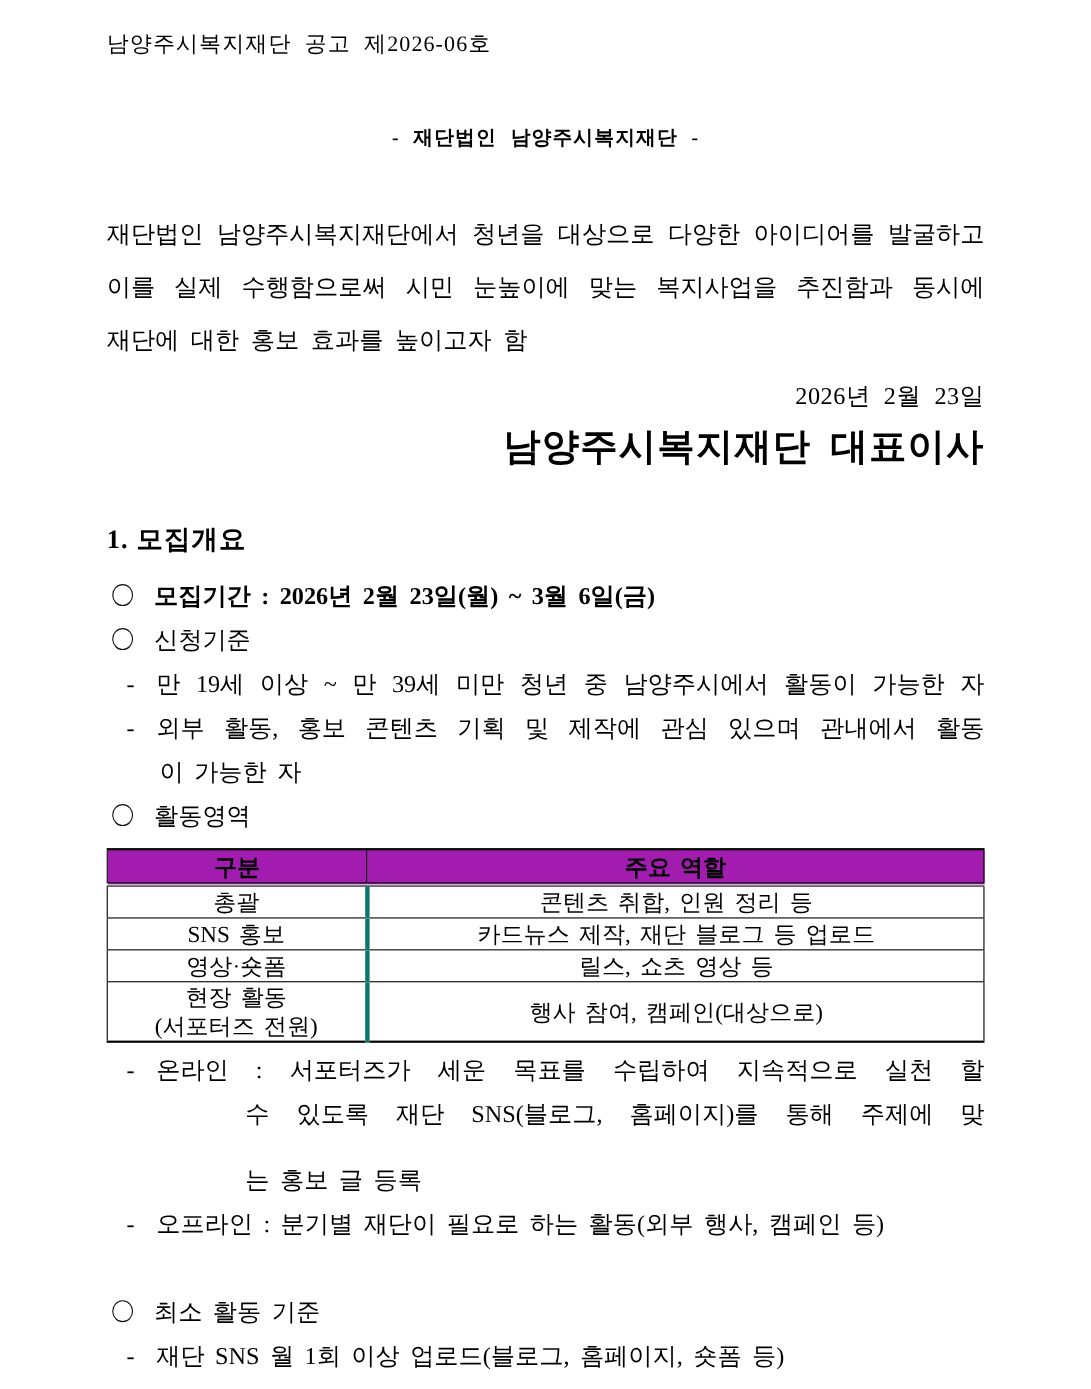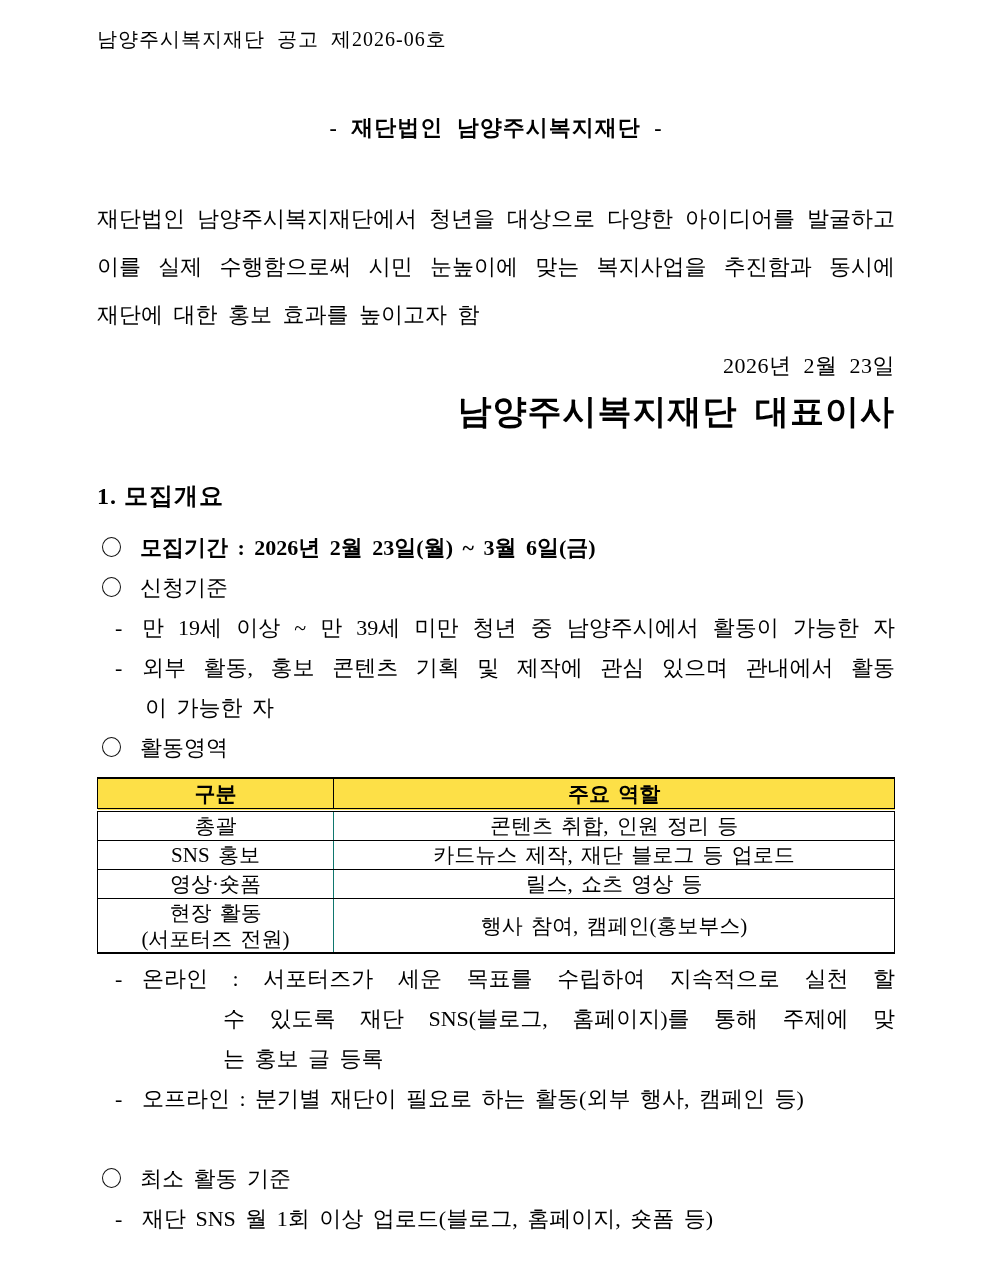--- a/index.html
+++ b/index.html
@@ -7,21 +7,21 @@
     width: 992px; height: 1263px; overflow: hidden;
     font-family: "Liberation Serif", "DejaVu Serif", serif;
     color: #000;
   }
   .page { padding: 0 97px; box-sizing: border-box; width: 992px; height: 913px; }
 
   .doc-number { padding-top: 26px; font-size: 20px; letter-spacing: 1px; word-spacing: 6px; }
 
   .org-line {
     margin-top: 60px; text-align: center;
-    font-size: 22px; font-weight: 600; word-spacing: 7px; letter-spacing: 1px;
+    font-size: 18px; font-weight: 600; word-spacing: 7px; letter-spacing: 1px;
   }
   .title {
     margin-top: 15px; text-align: center;
     font-size: 31px; font-weight: 700; word-spacing: 9px; letter-spacing: 1px;
   }
 
   .intro { margin-top: 52px; font-size: 22px; line-height: 48px; word-spacing: 5px; }
   .intro-line { white-space: normal; }
   .intro-line.just { text-align: justify; text-align-last: justify; }
 
@@ -43,30 +43,30 @@
 
   .table-wrap { margin: 9px 0 5px 0; }
   table.roles {
     width: 100%; border-collapse: collapse; table-layout: fixed;
     border-top: 2.5px solid #000; border-bottom: 2px solid #000;
     border-left: 1px solid #000; border-right: 1px solid #000;
     font-size: 21px; word-spacing: 3px;
   }
   table.roles col.c1 { width: 236px; }
   table.roles thead th {
-    background: #fde047; font-weight: 700;
+    background: #a21caf; font-weight: 700;
     border-bottom: 4px double #000; height: 29px; text-align: center;
     padding: 0;
   }
   table.roles thead th:first-child { border-right: 1px solid #000; }
   table.roles tbody td {
     text-align: center; border-bottom: 1px solid #000;
     height: 28px; padding: 0; white-space: pre-line; line-height: 26px;
   }
-  table.roles tbody td:first-child { border-right: 1px solid #0f766e; }
+  table.roles tbody td:first-child { border-right: 4px solid #0f766e; }
   table.roles tbody tr:last-child td { border-bottom: none; height: 53px; }
 </style>
 </head>
 <body>
 
 <div class="page">
   <div class="doc-number">남양주시복지재단 공고 제2026-06호</div>
 
   <div class="org-line">- 재단법인 남양주시복지재단 -</div>
 
@@ -126,34 +126,34 @@
               <td>SNS 홍보</td>
               <td>카드뉴스 제작, 재단 블로그 등 업로드</td>
             </tr>
             <tr>
               <td>영상·숏폼</td>
               <td>릴스, 쇼츠 영상 등</td>
             </tr>
             <tr>
               <td>현장 활동
 (서포터즈 전원)</td>
-              <td>행사 참여, 캠페인(홍보부스)</td>
+              <td>행사 참여, 캠페인(대상으로)</td>
             </tr>
           </tbody>
     </table>
   </div>
 <div class="line just">
         <span class="dash-marker">-</span>
         <span class="line-text" style="margin-left: 45px;">온라인 : 서포터즈가 세운 목표를 수립하여 지속적으로 실천 할</span>
       </div>
       <div class="line just">
         <span class="line-text" style="margin-left: 126px;">수 있도록 재단 SNS(블로그, 홈페이지)를 통해 주제에 맞</span>
       </div>
       <div class="line">
-        <span class="line-text" style="margin-left: 126px;">는 홍보 글 등록</span>
+        <span class="line-text" style="margin-left: 126px; margin-top: 20px;">는 홍보 글 등록</span>
       </div>
       <div class="line">
         <span class="dash-marker">-</span>
         <span class="line-text" style="margin-left: 45px;">오프라인 : 분기별 재단이 필요로 하는 활동(외부 행사, 캠페인 등)</span>
       </div>
       <div class="line">
         <span class="circle-marker"></span>
         <span class="line-text" style="margin-left: 43px; margin-top: 40px;">최소 활동 기준</span>
       </div>
       <div class="line">

